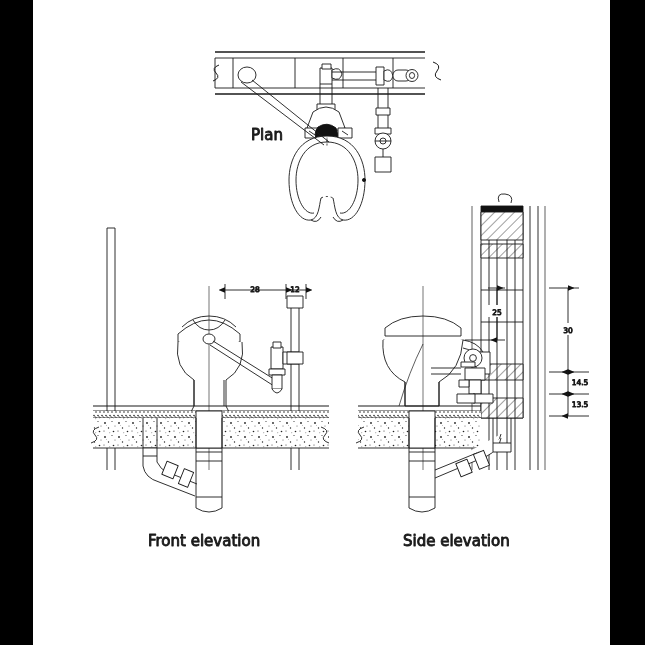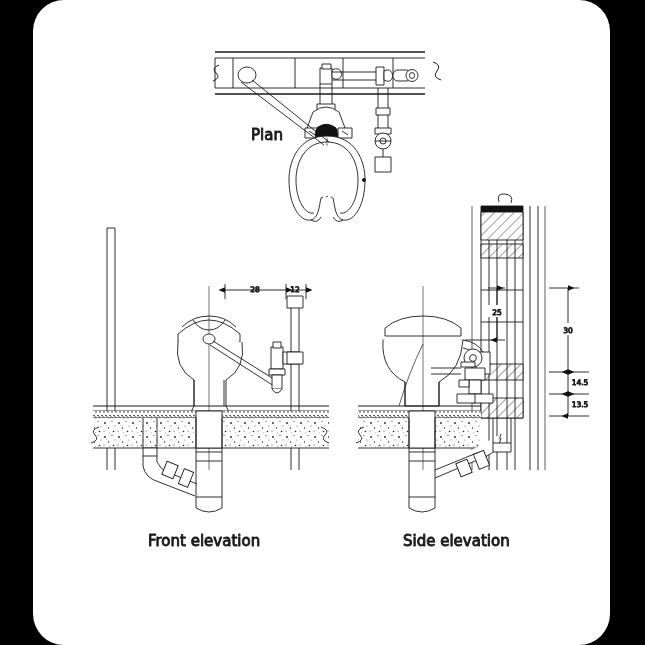--- a/index.html
+++ b/index.html
@@ -1,18 +1,18 @@
 <!DOCTYPE html>
 <html><head>
 <meta charset="utf-8">
 <style>
   html,body{margin:0;padding:0;background:#000;}
   body{width:645px;height:645px;overflow:hidden;
        font-family:"DejaVu Sans","Liberation Sans",sans-serif;}
-  #sheet{position:absolute;left:33px;top:0;width:577px;height:645px;background:#ffffff;border-radius:31px;}
+  #sheet{position:absolute;left:33px;top:0;width:577px;height:645px;background:#ffffff;}
   #bar-left{position:absolute;left:0;top:0;width:33px;height:645px;background:#000;}
   #bar-right{position:absolute;left:610px;top:0;width:35px;height:645px;background:#000;}
   svg{display:block;position:absolute;left:0;top:0;}
   .lbl{font-size:15px;fill:#1a1a1a;font-family:"DejaVu Sans","Liberation Sans",sans-serif;}
   .dim{font-size:7.5px;fill:#111;font-family:"DejaVu Sans","Liberation Sans",sans-serif;text-anchor:middle;}
 </style>
 </head>
 <body>
 
 <div id="bar-left"></div>

